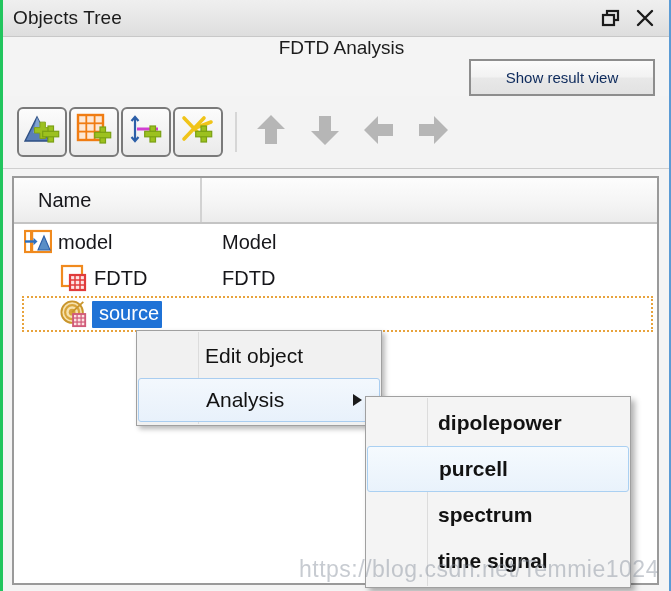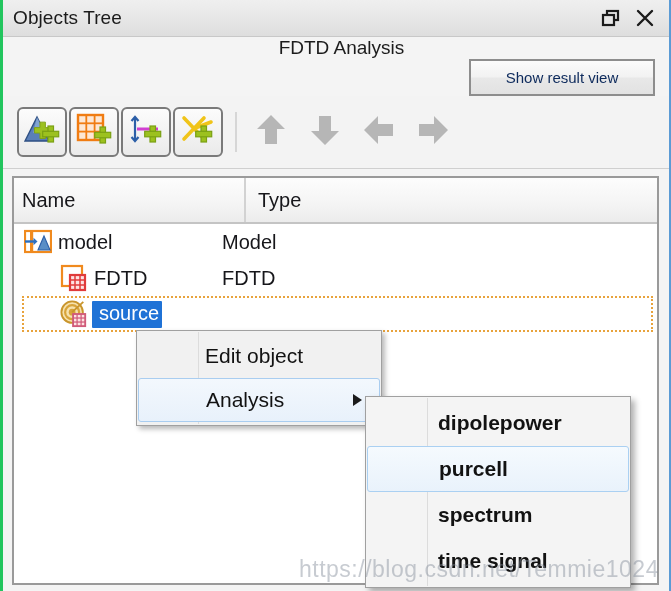--- a/index.html
+++ b/index.html
@@ -79,21 +79,21 @@
     border:2px solid #9a9a9a;
     box-sizing:border-box;
     overflow:hidden;
   }
   .tree-head{
     height:44px;display:flex;align-items:center;
     background:linear-gradient(to bottom,#fdfdfd 0%,#f4f4f4 60%,#ececec 100%);
     border-bottom:2px solid #c4c4c4;
   }
   .th{font-size:20px;color:#17171b;display:flex;align-items:center;height:100%;box-sizing:border-box;}
-  .th-name{width:232px;padding-left:8px;border-right:2px solid #d2d2d2;}
+  .th-name{width:188px;padding-left:24px;border-right:2px solid #d2d2d2;}
   .th-type{padding-left:12px;}
 
   .tree-body{position:relative;}
   .row{height:36px;display:flex;align-items:center;position:relative;box-sizing:border-box;}
   .row .cell-name{width:196px;display:flex;align-items:center;height:100%;box-sizing:border-box;}
   .row .cell-type{font-size:20px;color:#16161a;padding-left:12px;}
   .node-icon{width:28px;height:28px;flex:0 0 28px;display:flex;align-items:center;justify-content:center;}
   .node-label{font-size:20px;color:#16161a;margin-left:6px;white-space:nowrap;}
   .row-model .cell-name{padding-left:10px;}
   .row-fdtd .cell-name{padding-left:46px;}
@@ -301,21 +301,20 @@
           </svg>
         </span>
       </div>
     </div>
   </div>
 
   <div class="treepanel">
 
     <div class="tree-head">
       <div class="th th-name">Name</div>
-      <div class="th th-type">Type</div>
     </div>
 
     <div class="tree-body">
 
       <div class="row row-model">
         <div class="cell-name">
           <span class="node-icon">
             <svg width="28" height="26" viewBox="0 0 28 26">
               <rect x="1" y="2" width="26" height="21" fill="#ffffff" stroke="#f08a1e" stroke-width="2.2"></rect>
               <rect x="6" y="2" width="3.2" height="21" fill="#f08a1e"></rect>

